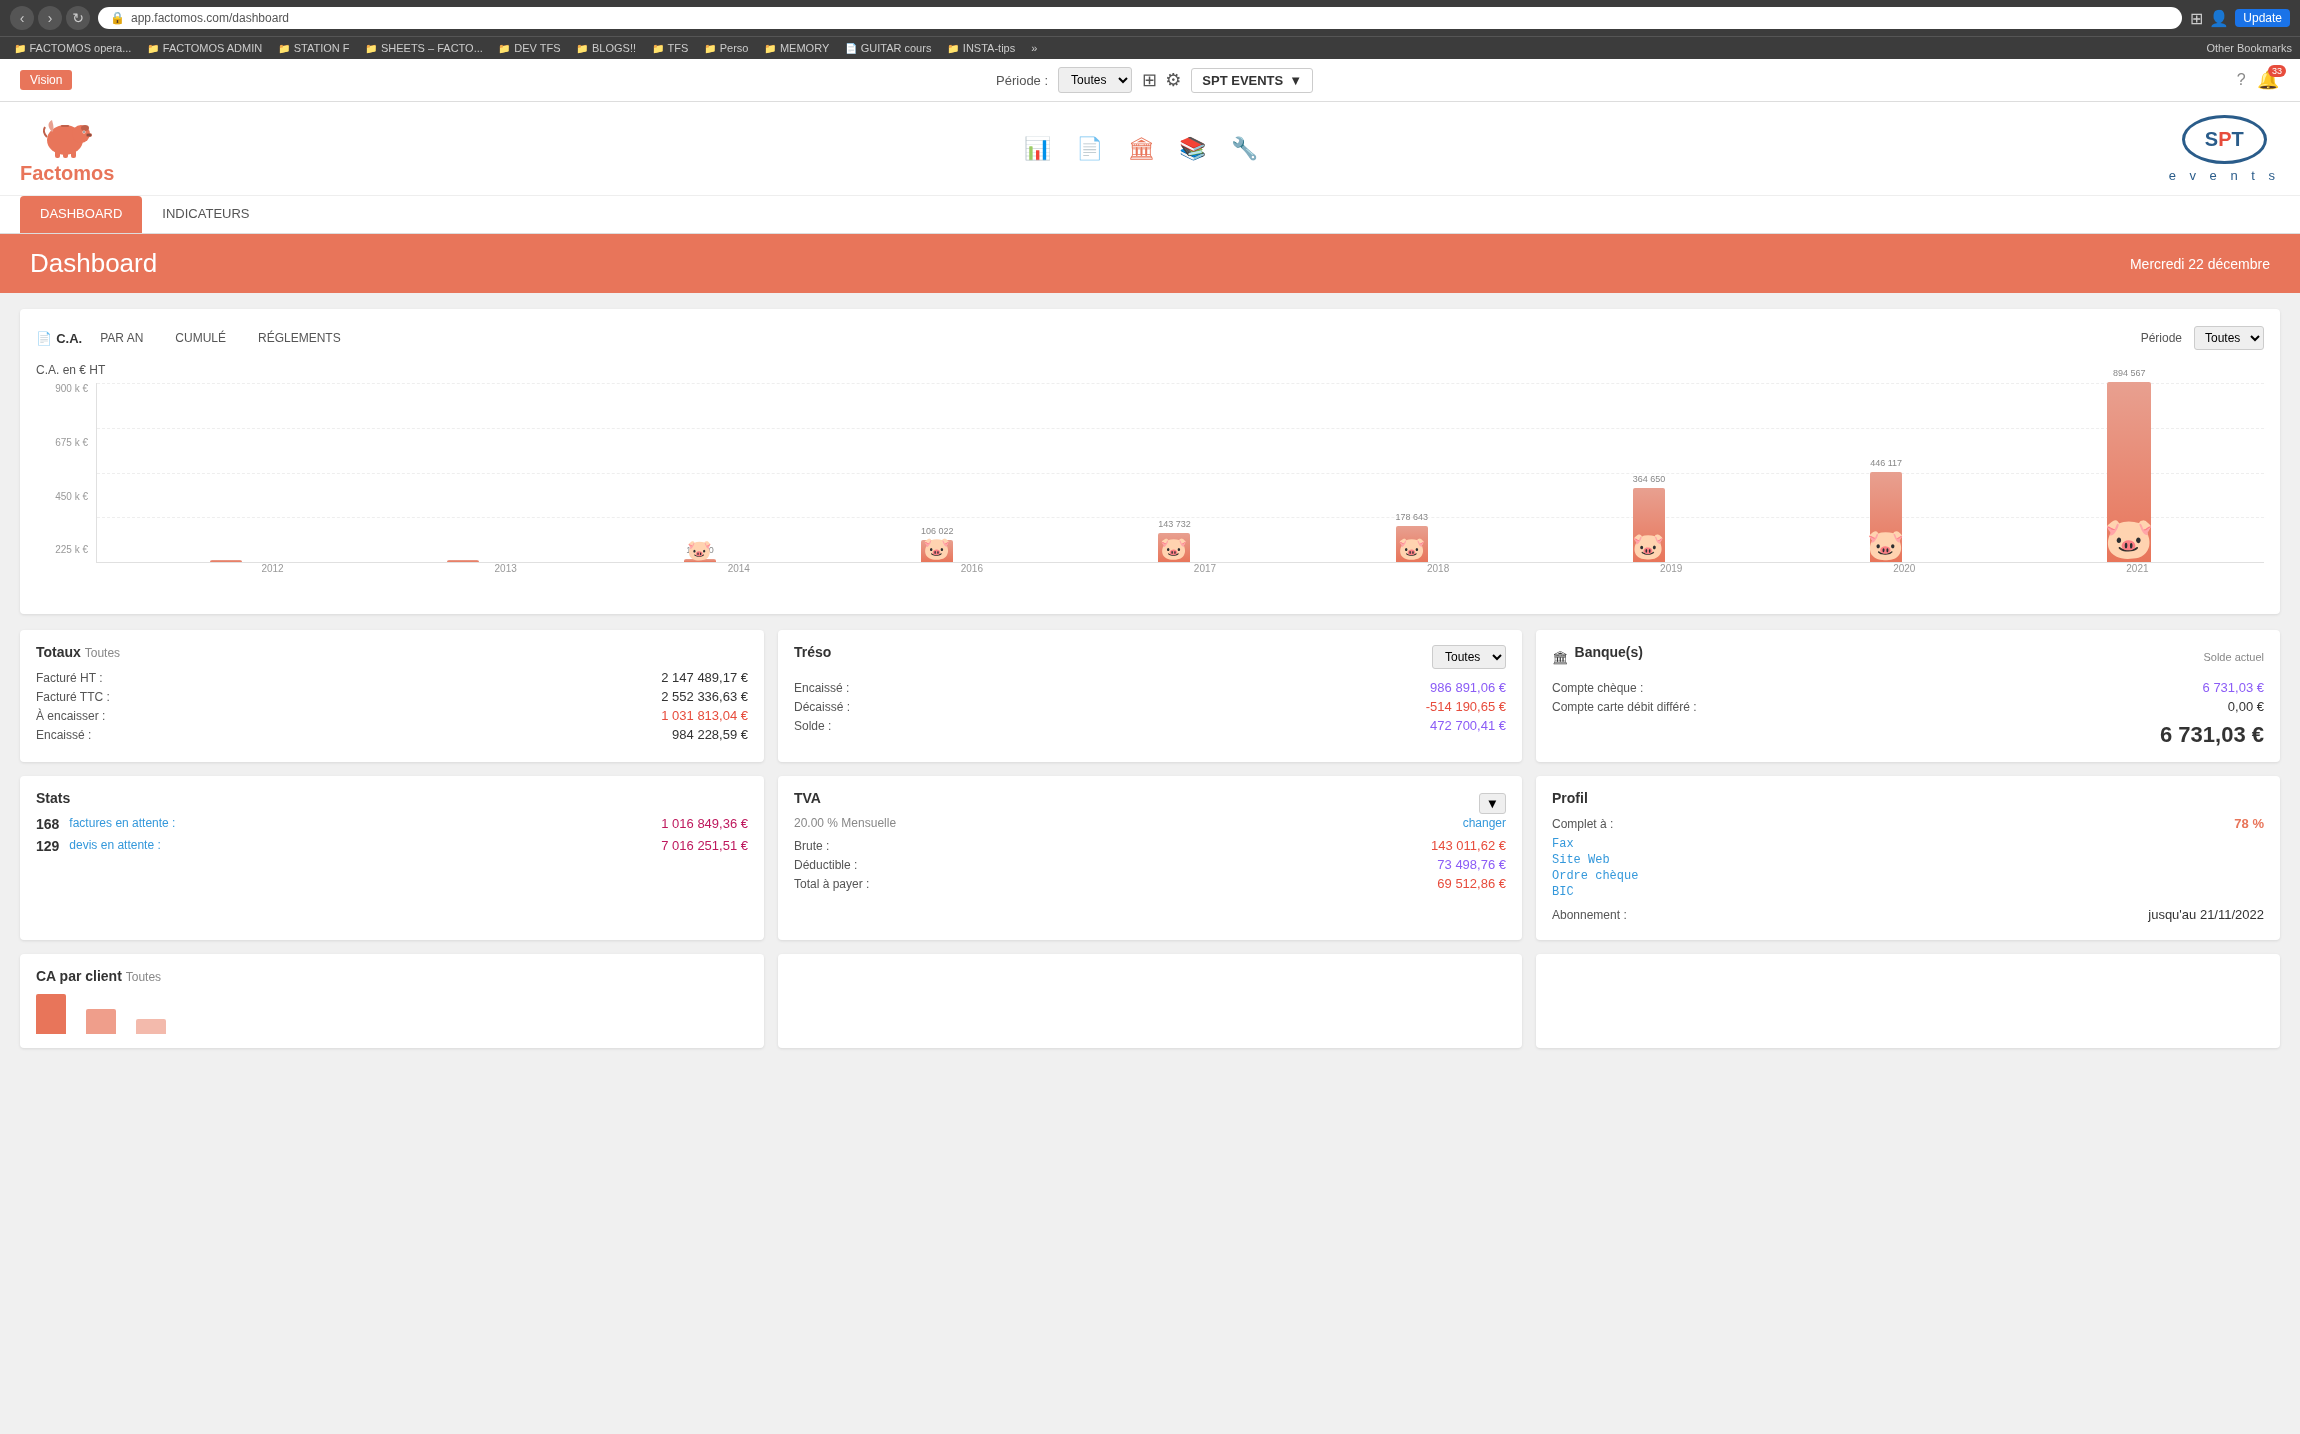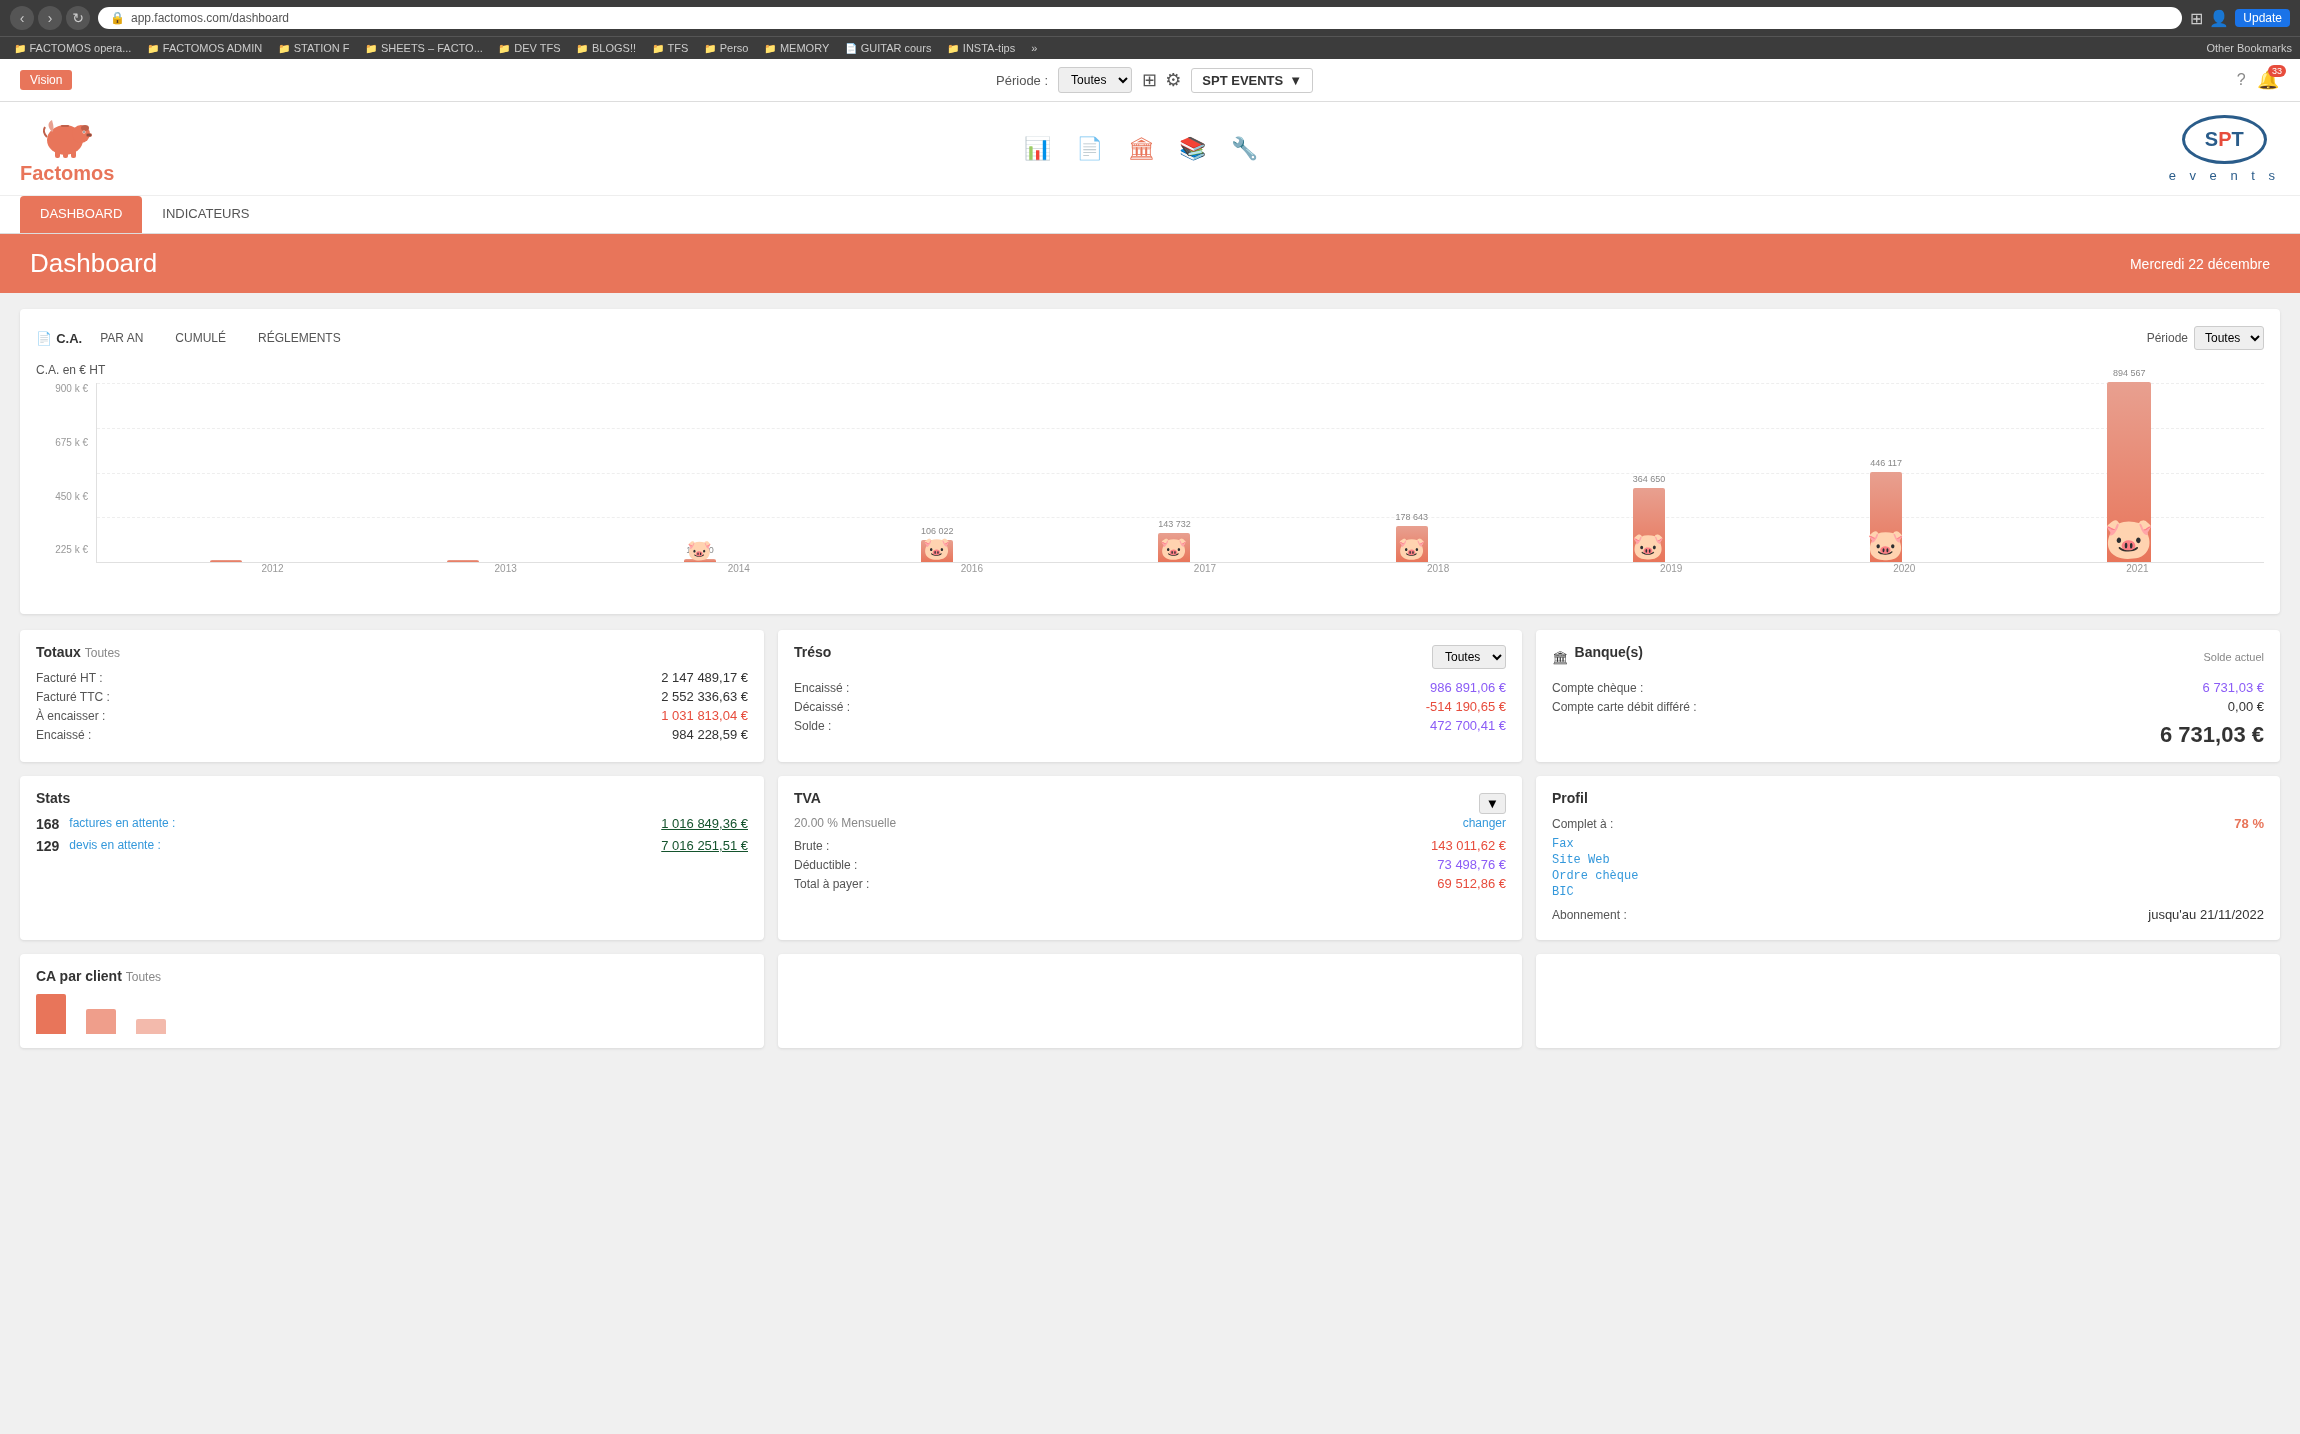--- a/index.html
+++ b/index.html
@@ -62,21 +62,21 @@
 
     
     .main-content { padding: 16px 20px; }
 
     
     .chart-section { background: #fff; border-radius: 4px; padding: 16px; margin-bottom: 16px; box-shadow: 0 1px 3px rgba(0,0,0,0.1); }
     .chart-tabs-row { display: flex; align-items: center; justify-content: space-between; margin-bottom: 12px; }
     .chart-tabs { display: flex; gap: 4px; align-items: center; }
     .chart-tab { padding: 6px 14px; font-size: 12px; cursor: pointer; color: #555; border: none; background: none; }
     .chart-tab-ca { display: flex; align-items: center; gap: 4px; font-size: 13px; font-weight: bold; color: #333; }
-    .periode-right { display: flex; align-items: center; gap: 6px; font-size: 12px; color: #555; }
+    .periode-right { display: flex; align-items: center; gap: 12px; font-size: 12px; color: #555; }
     .periode-select-sm { padding: 3px 6px; border: 1px solid #ccc; border-radius: 3px; font-size: 12px; }
 
     
     .cards-grid { display: grid; grid-template-columns: 1fr 1fr 1fr; gap: 14px; margin-bottom: 14px; }
     .card { background: #fff; border-radius: 4px; padding: 14px 16px; box-shadow: 0 1px 3px rgba(0,0,0,0.1); }
     .card-title { font-size: 14px; font-weight: bold; margin-bottom: 10px; }
     .card-subtitle { font-size: 12px; color: #888; font-weight: normal; }
     .card-row { display: flex; justify-content: space-between; align-items: center; margin-bottom: 4px; }
     .card-row-label { font-size: 12px; color: #555; }
     .card-row-value { font-size: 13px; }
@@ -103,21 +103,21 @@
     .solde-actuel { font-size: 11px; color: #888; }
 
     
     .profil-pct { color: #e8755a; font-weight: bold; }
     .profil-link { color: #3498db; font-size: 12px; display: block; margin-bottom: 2px; cursor: pointer; font-family: Liberation Mono, monospace; }
 
     
     .stats-row { display: flex; gap: 10px; margin-bottom: 6px; }
     .stats-count { font-size: 14px; font-weight: bold; color: #333; }
     .stats-link { color: #3498db; font-size: 12px; cursor: pointer; }
-    .stats-value { color: #14532d; font-size: 13px; margin-left: auto; text-decoration: underline; }
+    .stats-value { color: #be185d; font-size: 13px; margin-left: auto; }
 
     
     .ca-client-card { background: #fff; border-radius: 4px; padding: 14px 16px; box-shadow: 0 1px 3px rgba(0,0,0,0.1); }
 
     
     .chart-wrapper { position: relative; padding-left: 60px; padding-bottom: 24px; }
     .chart-bars-area { position: relative; height: 180px; border-left: 1px solid #e0e0e0; border-bottom: 1px solid #e0e0e0; display: flex; align-items: flex-end; justify-content: space-around; padding: 0 10px; }
     .y-lines { position: absolute; top: 0; left: 0; right: 0; bottom: 0; }
     .y-line { position: absolute; left: 0; right: 0; border-top: 1px dashed #eee; }
     .bar-group { display: flex; flex-direction: column; align-items: center; gap: 2px; position: relative; }

